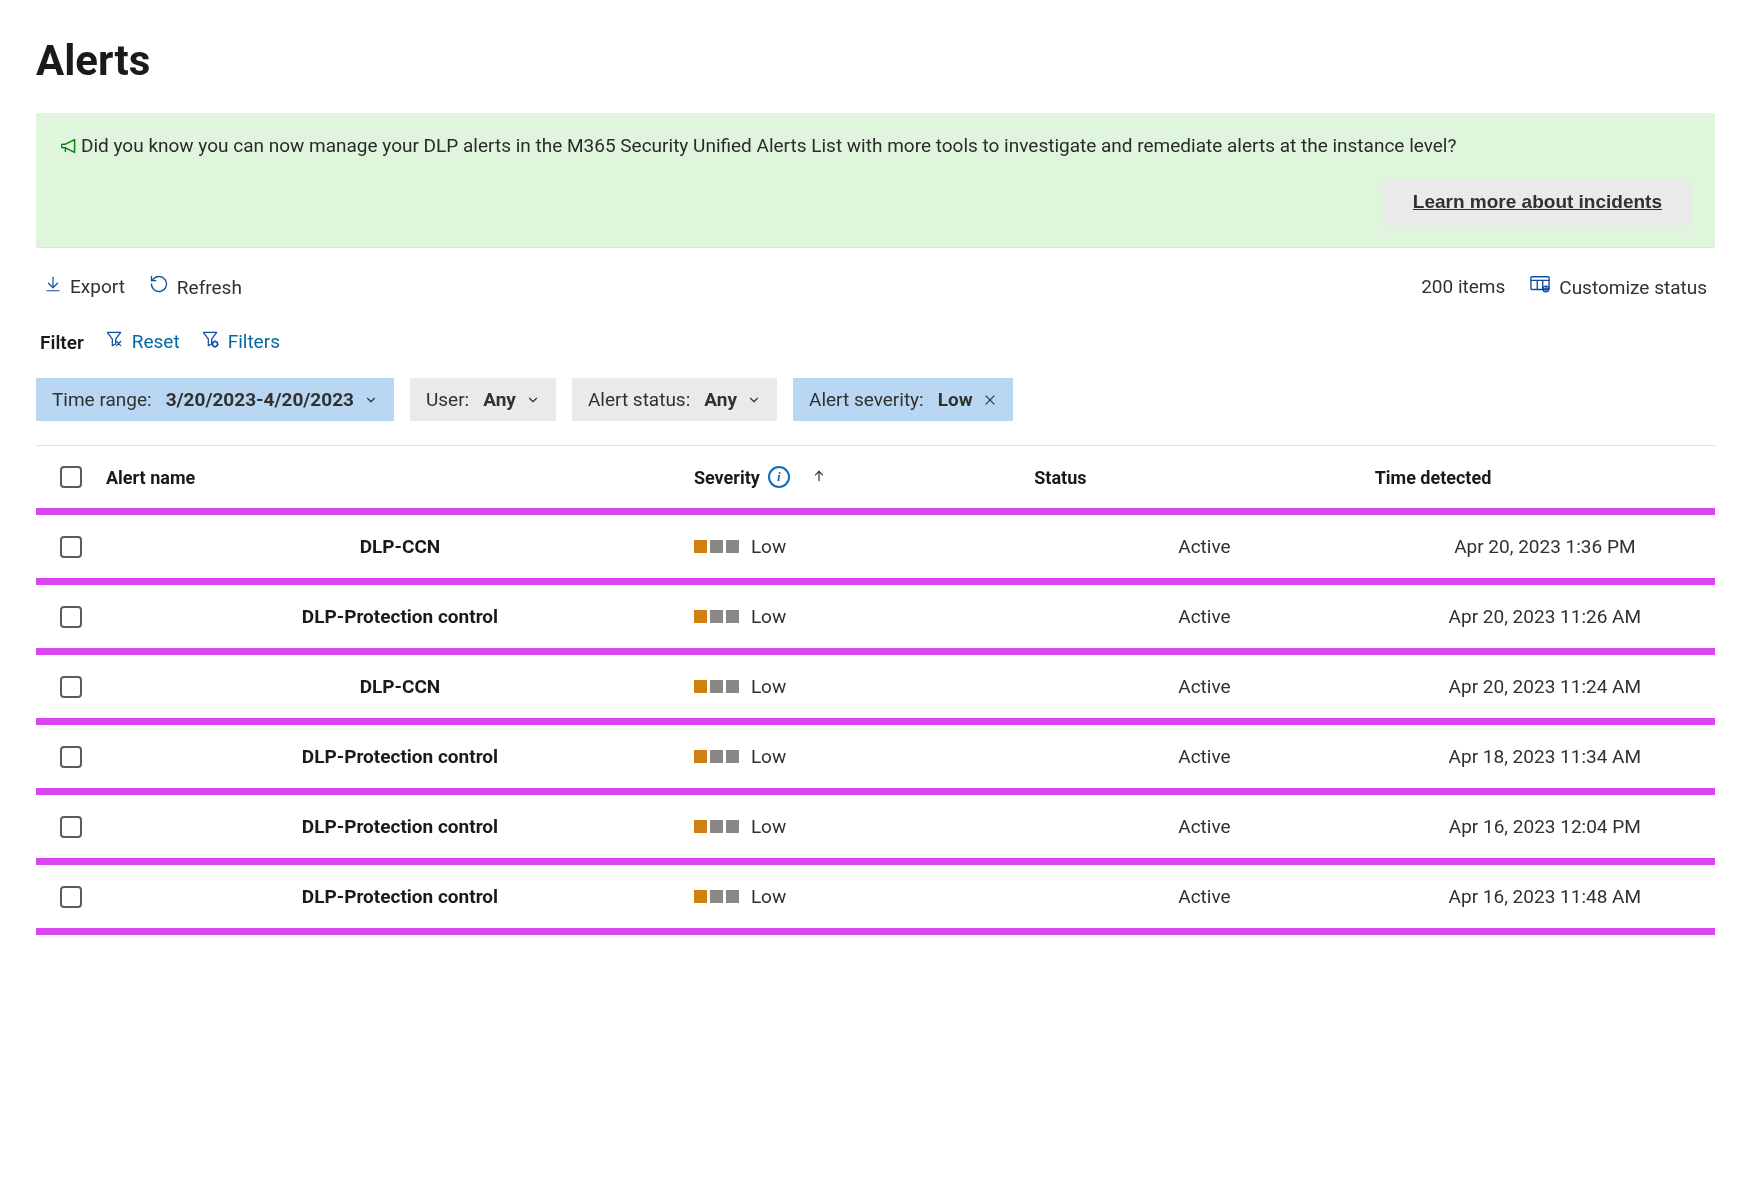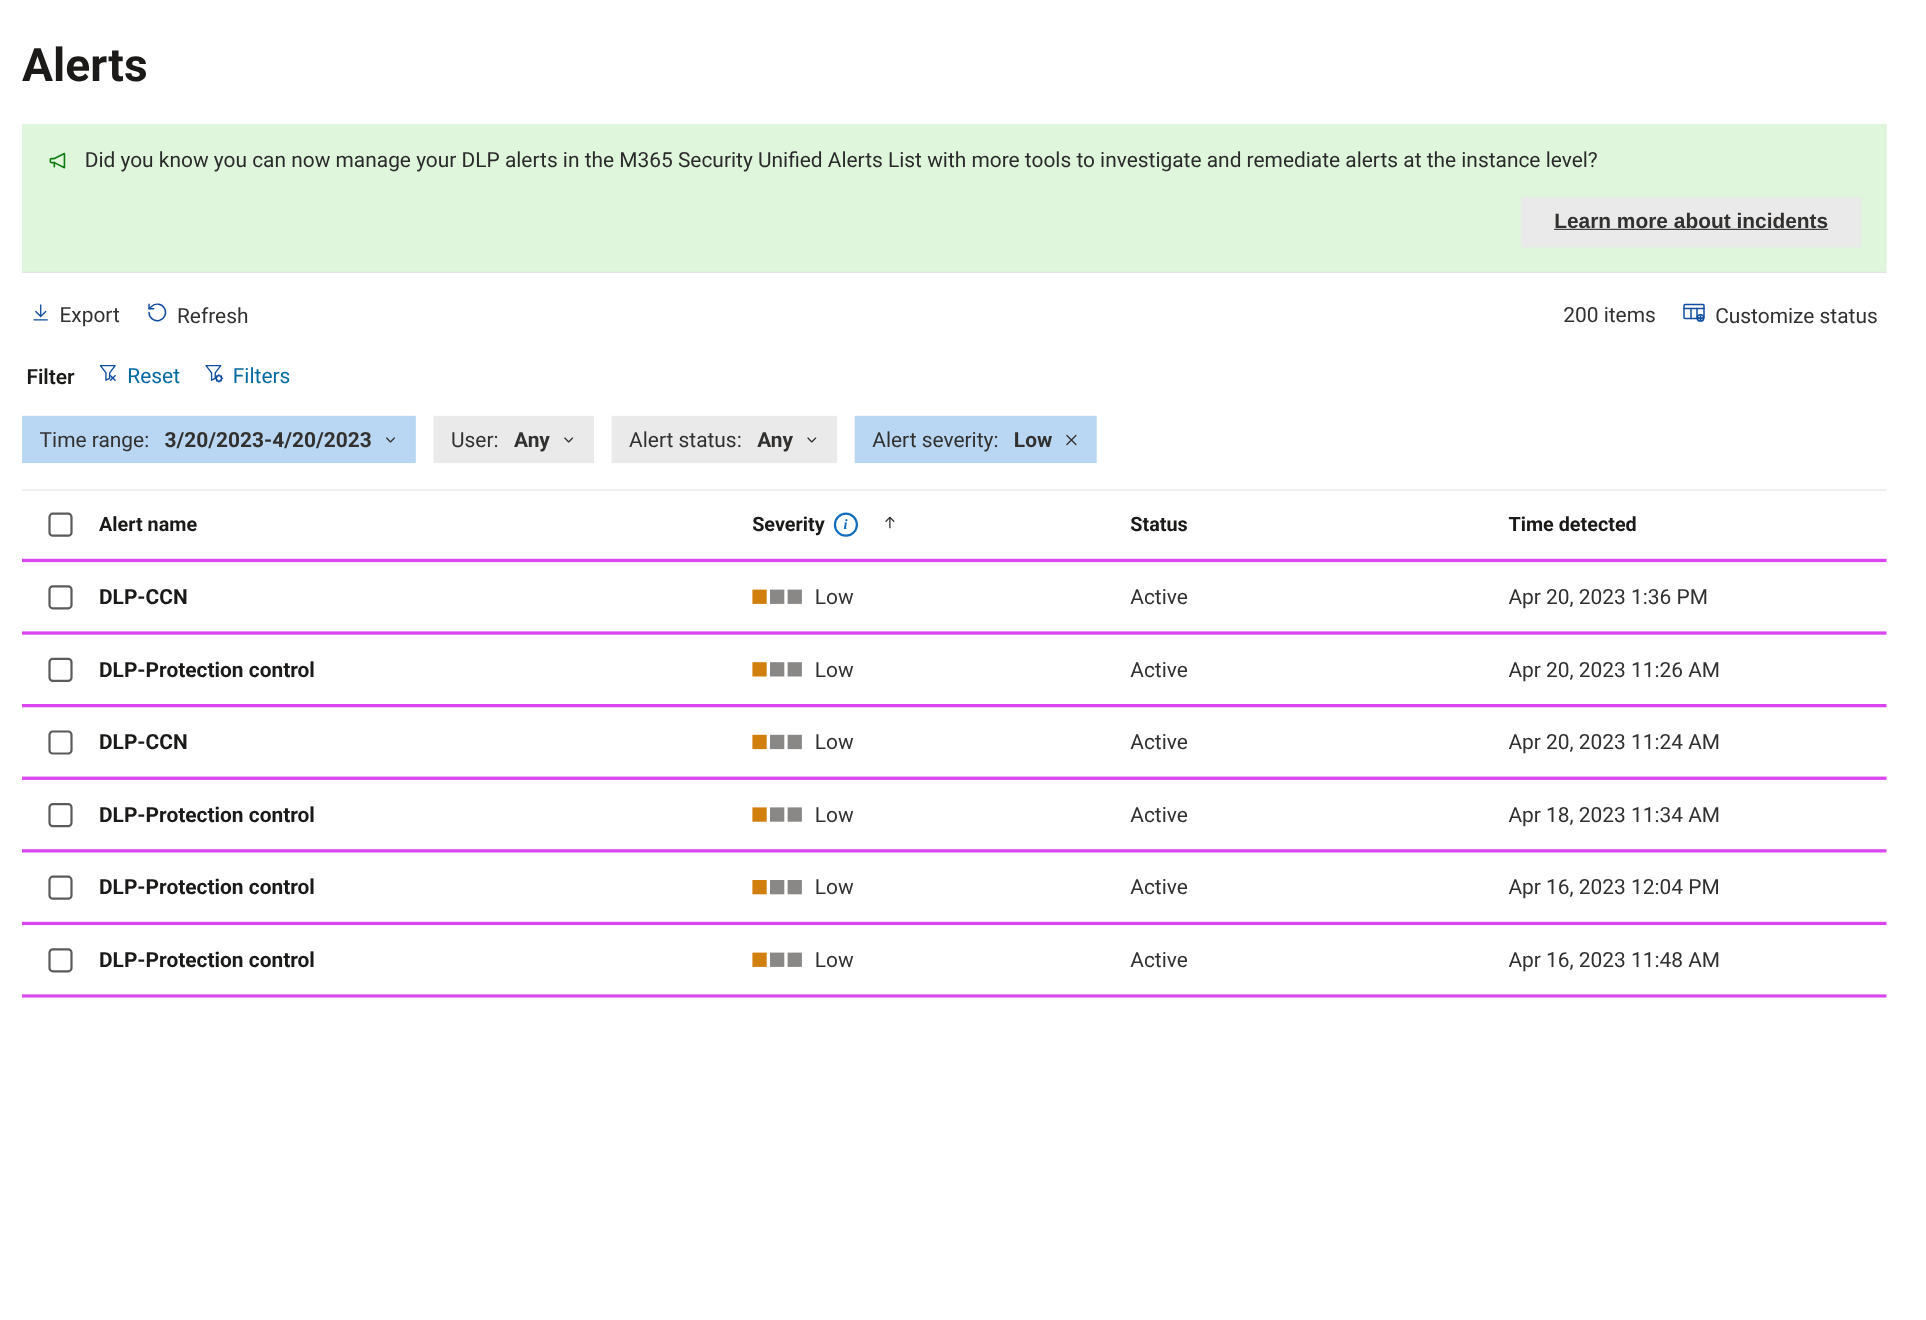--- a/index.html
+++ b/index.html
@@ -4,41 +4,40 @@
 <style>
   * { box-sizing: border-box; }
   html, body {
     margin: 0;
     padding: 0;
     font-family: "Segoe UI", -apple-system, BlinkMacSystemFont, Roboto, "Helvetica Neue", sans-serif;
     color: #323130;
     background: #ffffff;
   }
   .page {
-    padding: 24px 36px 0 20px;
+    padding: 24px 36px 0 36px;
     width: 1751px;
   }
   h1.page-title {
     font-size: 42px;
     font-weight: 700;
     margin: 12px 0 28px 0;
     color: #1b1a19;
   }
   
   .banner {
     background: #dff6dd;
     border: 1px solid #dff6dd;
     padding: 18px 22px 22px 22px;
     border-bottom: 1px solid #e1e1e1;
     margin-bottom: 4px;
   }
   .banner-top {
     display: flex;
     align-items: flex-start;
-    gap: 12px;
   }
   .banner-text {
     font-size: 19px;
     line-height: 1.5;
     color: #2b2b2b;
   }
   .banner-actions {
     display: flex;
     justify-content: flex-end;
     gap: 30px;
@@ -123,21 +122,22 @@
   .chip .chevron svg, .chip .close svg { display:block; }
 
   
   .table {
     width: 100%;
   }
   .thead, .trow {
     display: grid;
     grid-template-columns: 70px 0.95fr 0.55fr 0.55fr 0.55fr;
     align-items: center;
-    border-bottom: 3px solid #d946ef;
+    border-bottom: 7px solid #d946ef;
+    text-align: center;
   }
   .thead {
     padding: 20px 0;
     border-top: 1px solid #e1e1e1;
   }
   .thead .th {
     font-size: 18px;
     font-weight: 700;
     color: #1b1a19;
     display: flex;

